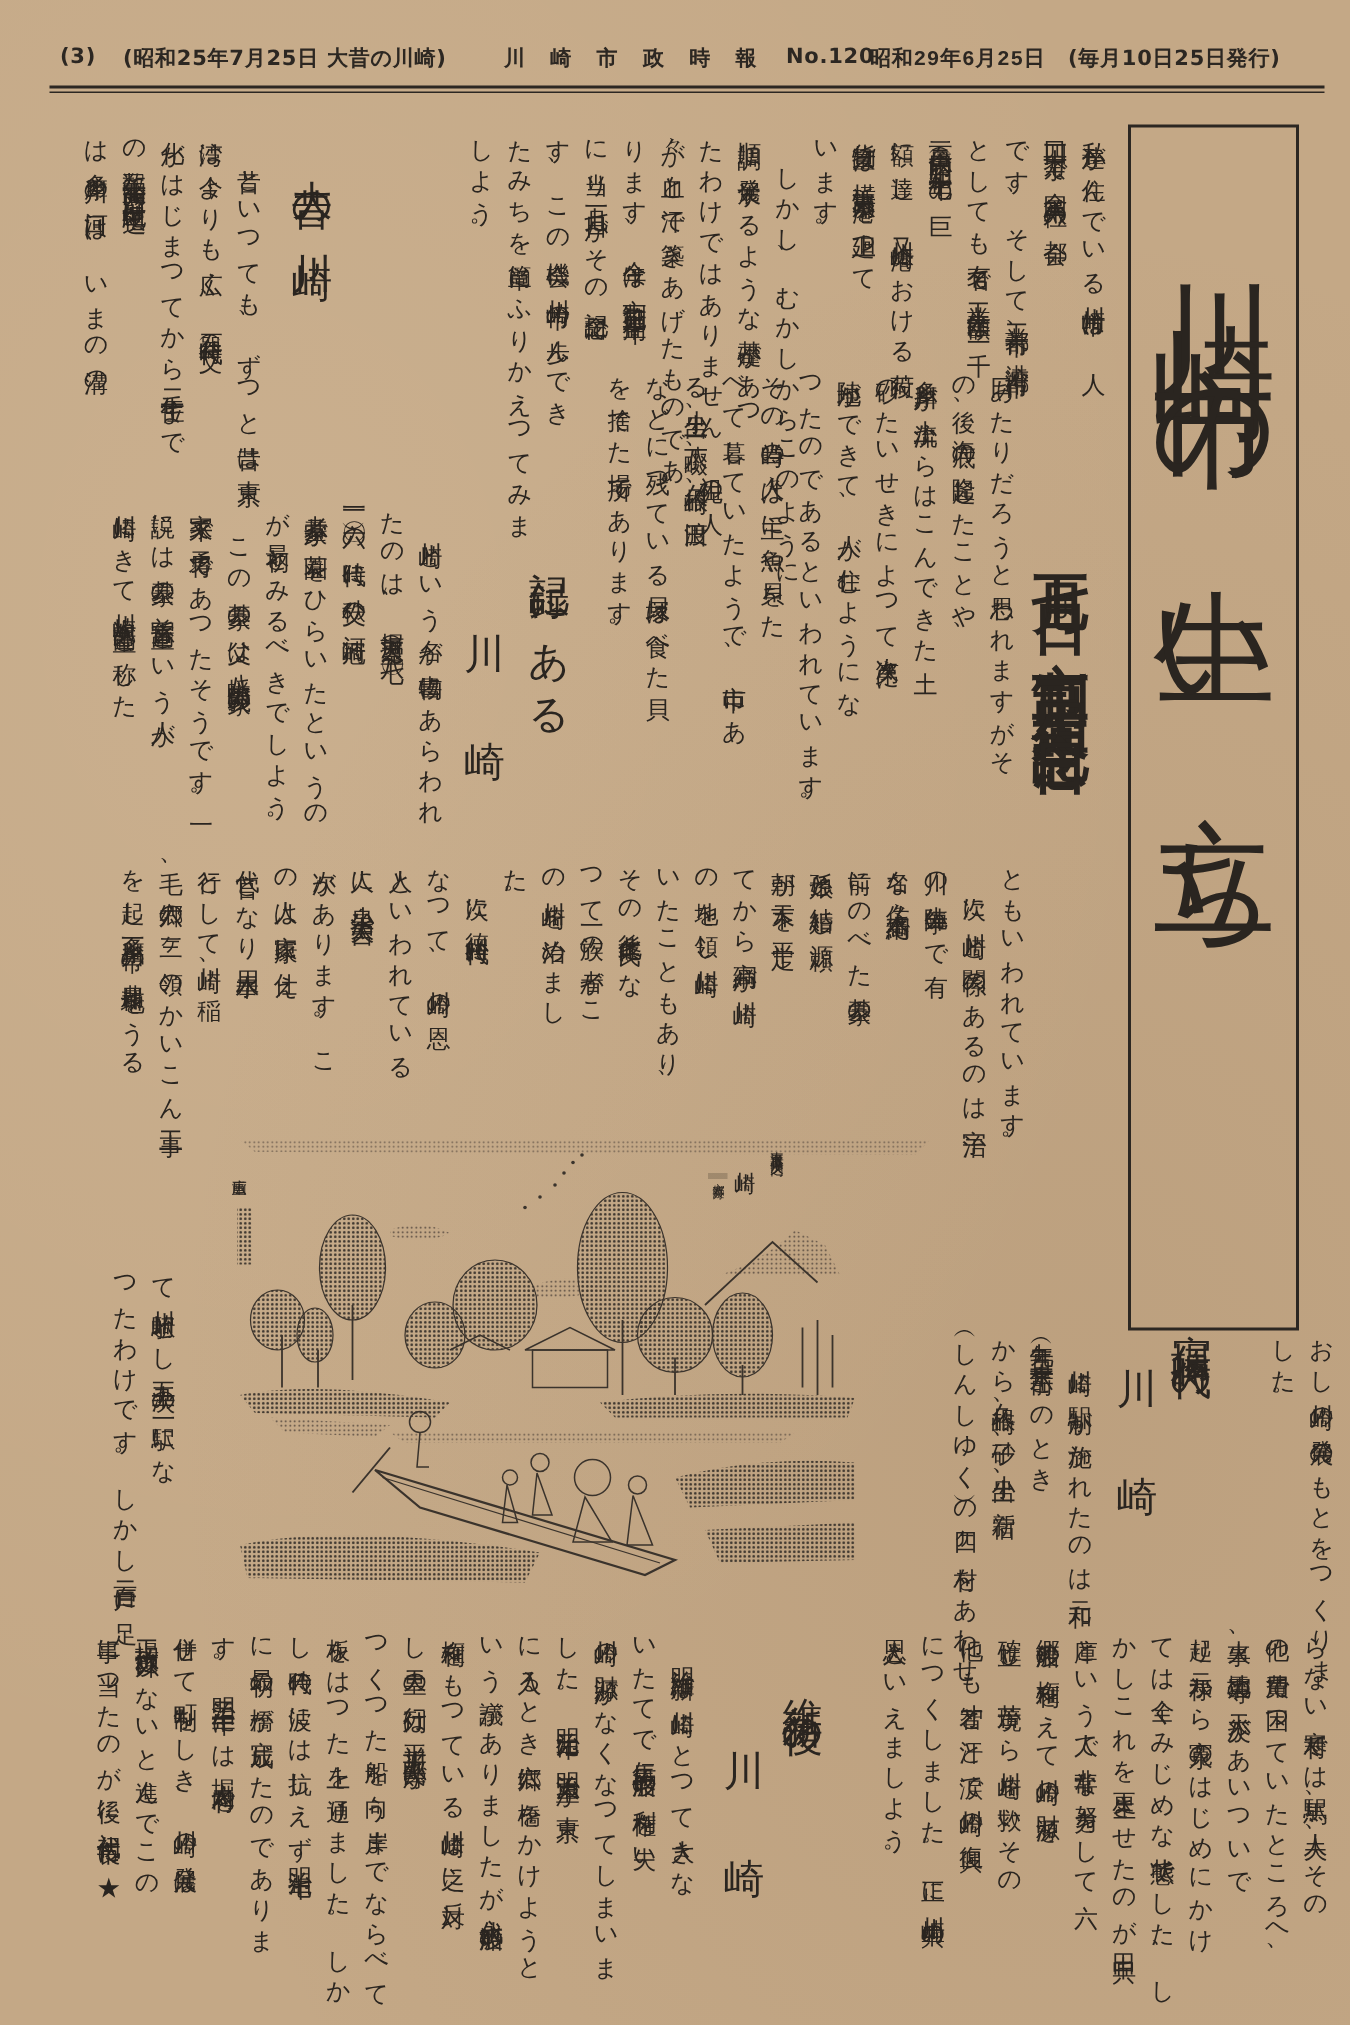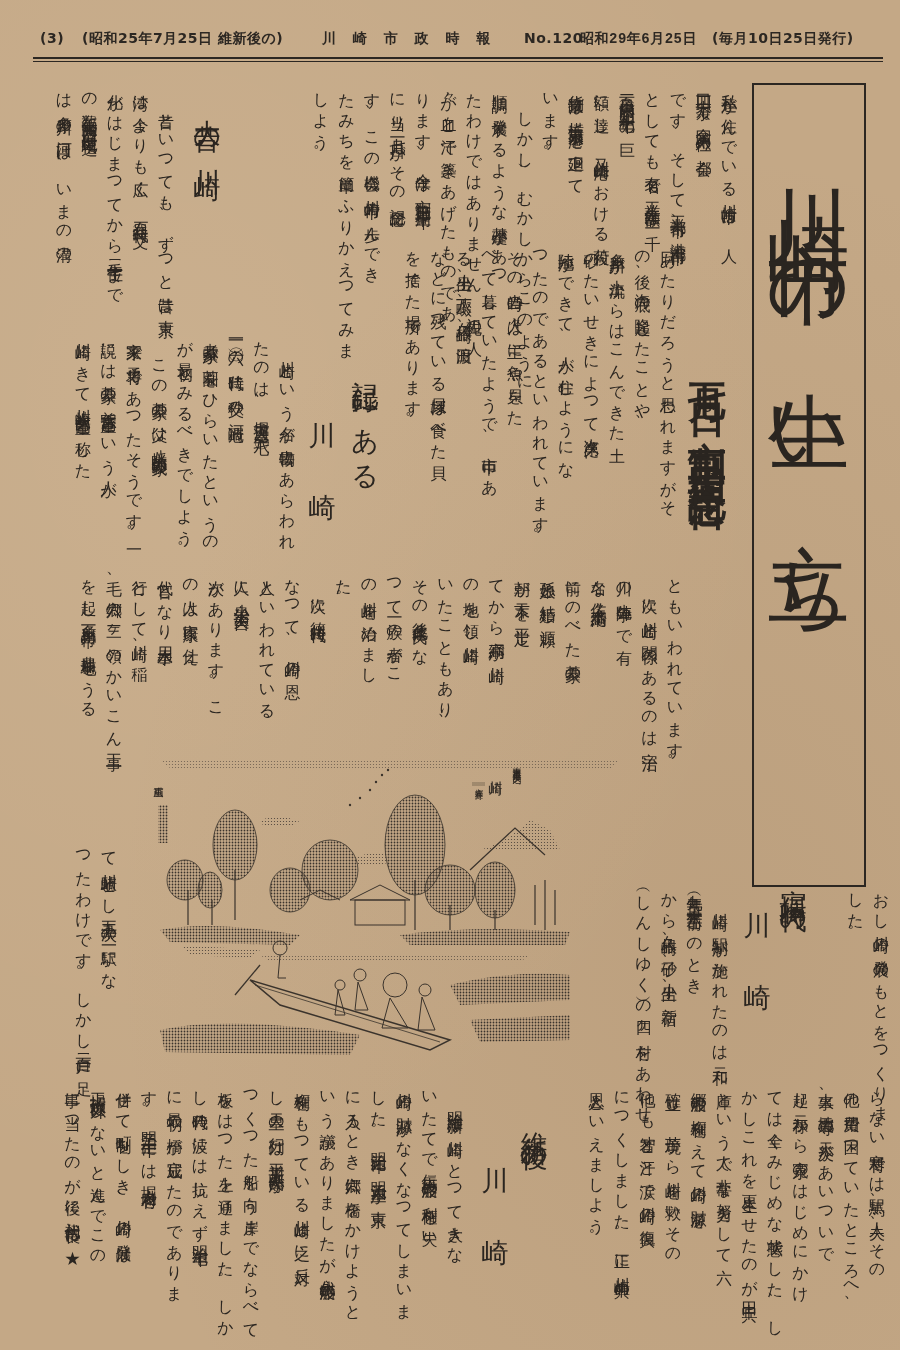--- a/index.html
+++ b/index.html
@@ -37,22 +37,22 @@
     font-family:"DejaVu Sans", "Liberation Sans", sans-serif;
   }
   .illus { position:absolute; left:150px; top:760px; width:490px; height:300px; }
   .sig { font-size:10px; line-height:13px; letter-spacing:1px; }
 </style>
 </head>
 <body>
 
 <div class="abs masthead">
   <span class="mh-text" style="left:40px;">(3)</span>
-  <span class="mh-text" style="left:82px;">(昭和25年7月25日 維新後の)</span>
-  <span class="mh-text" style="left:322px; letter-spacing:6px;">川 崎 市 政 時 報</span>
+  <span class="mh-text" style="left:82px;">(昭和25年7月25日 大昔の川崎)</span>
+  <span class="mh-text" style="left:336px; letter-spacing:6px;">川 崎 市 政 時 報</span>
   <span class="mh-text" style="left:524px;">No.120</span>
   <span class="mh-text" style="left:580px;font-family:Liberation Mono, monospace;">昭和29年6月25日</span>
   <span class="mh-text" style="left:712px;text-align:right;">(毎月10日25日発行)</span>
 </div>
 <div class="rule" style="top:57px; height:2px;"></div>
 <div class="rule" style="top:61px; height:1px;"></div>
 
 <div class="title-box">
   <div class="v title">川崎市の生い立ち</div>
 </div>

